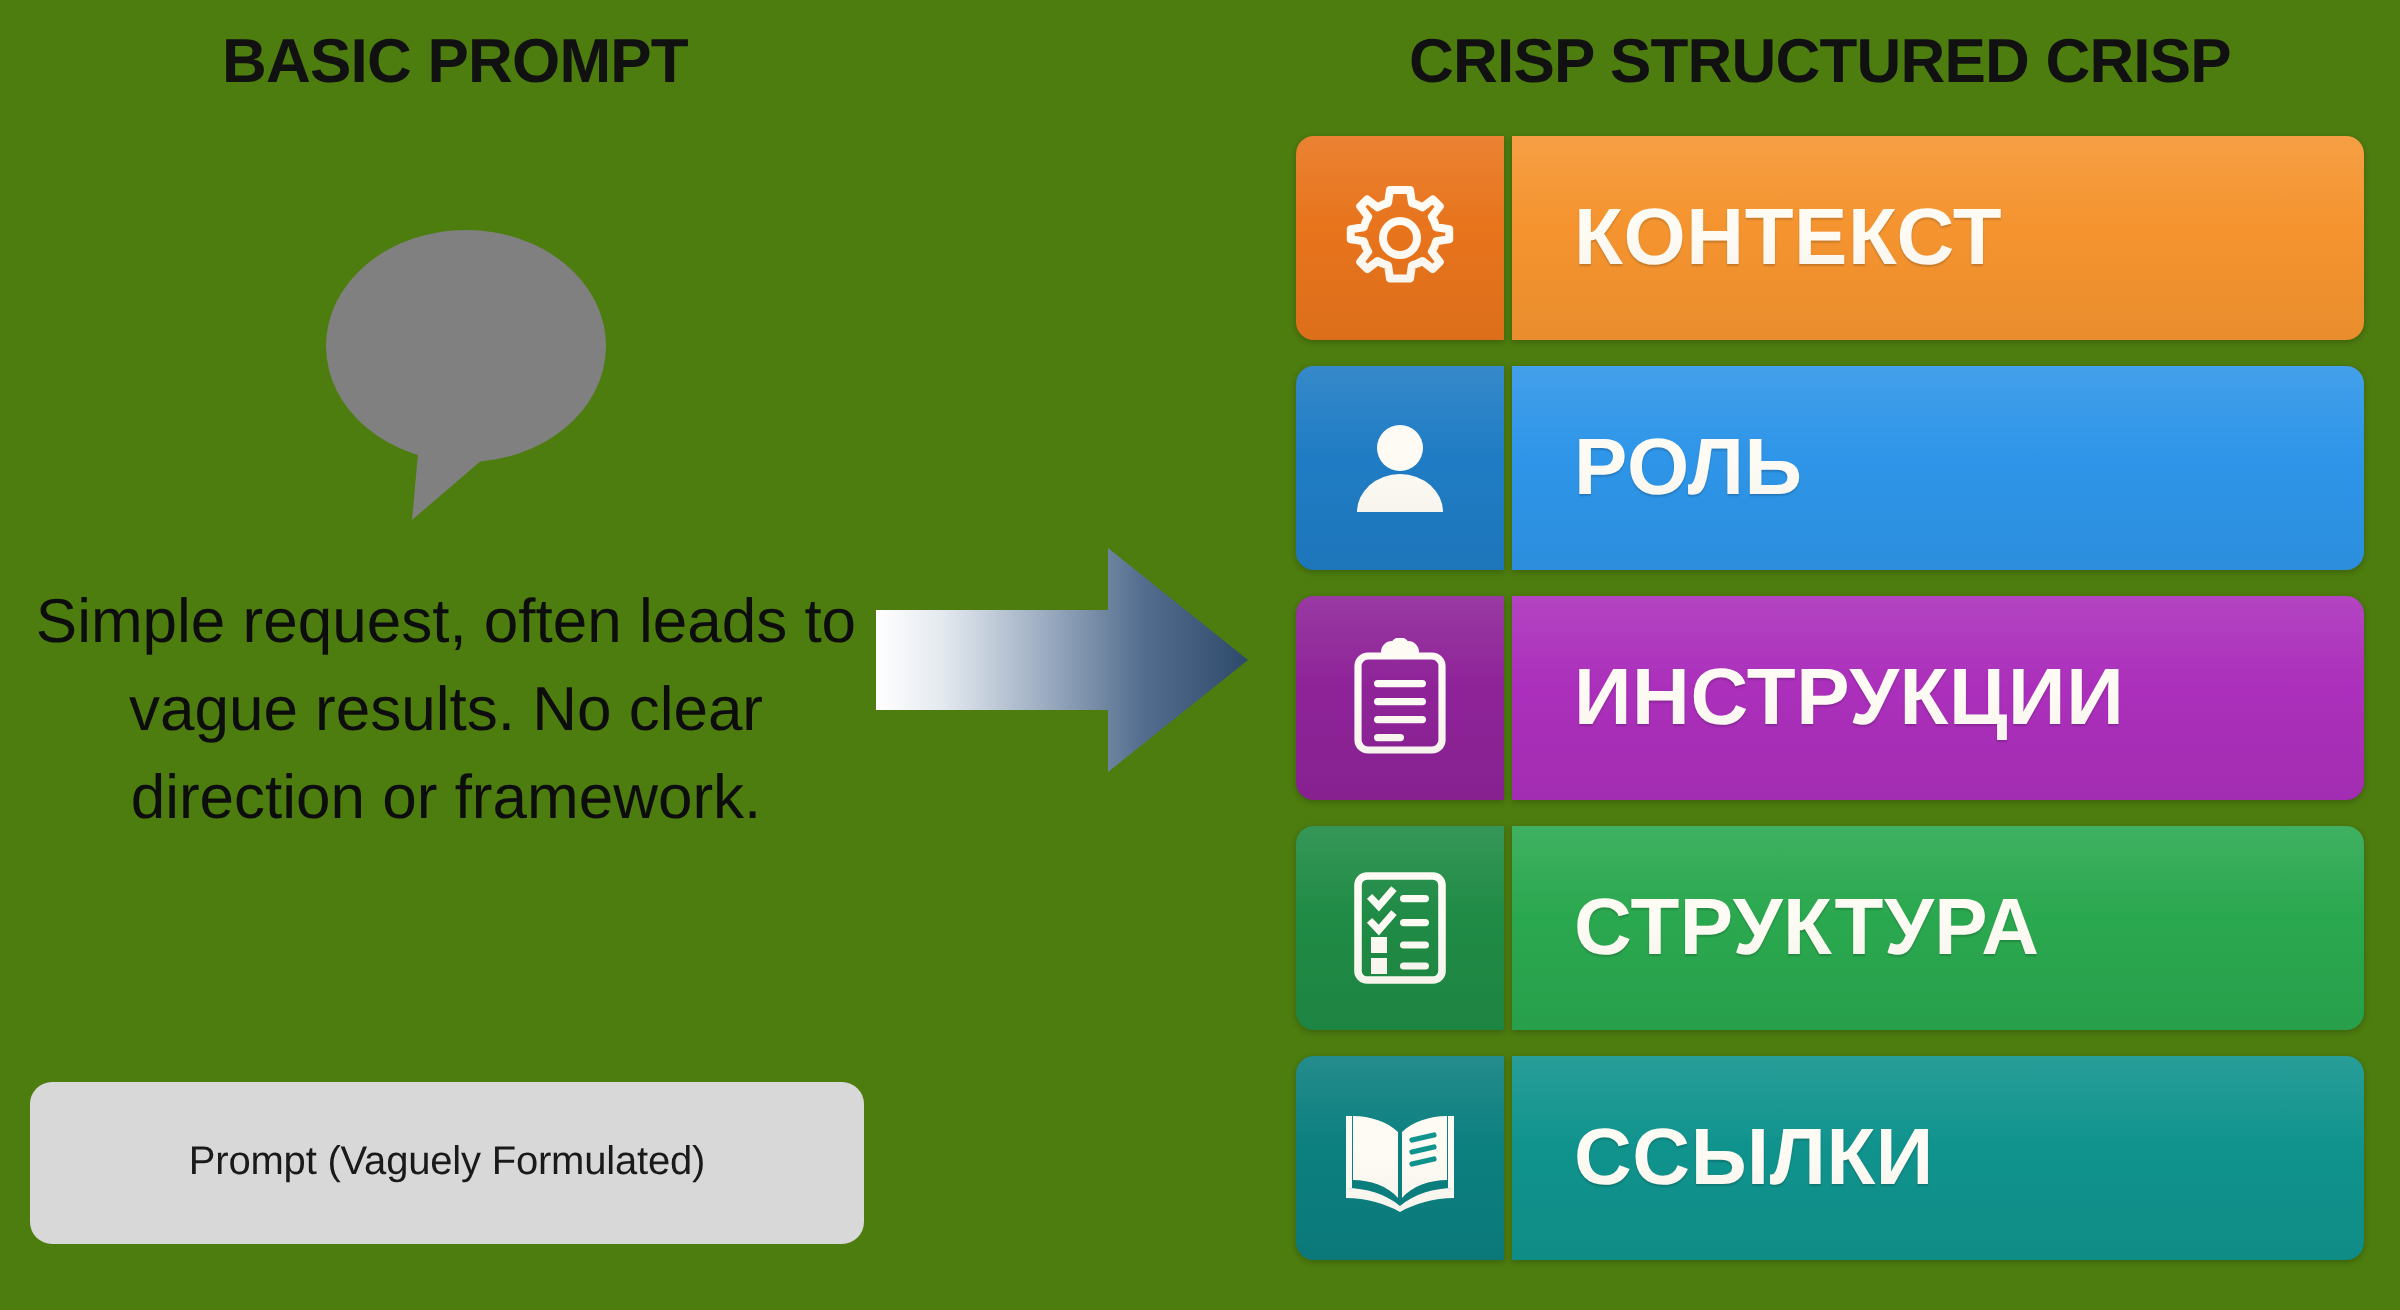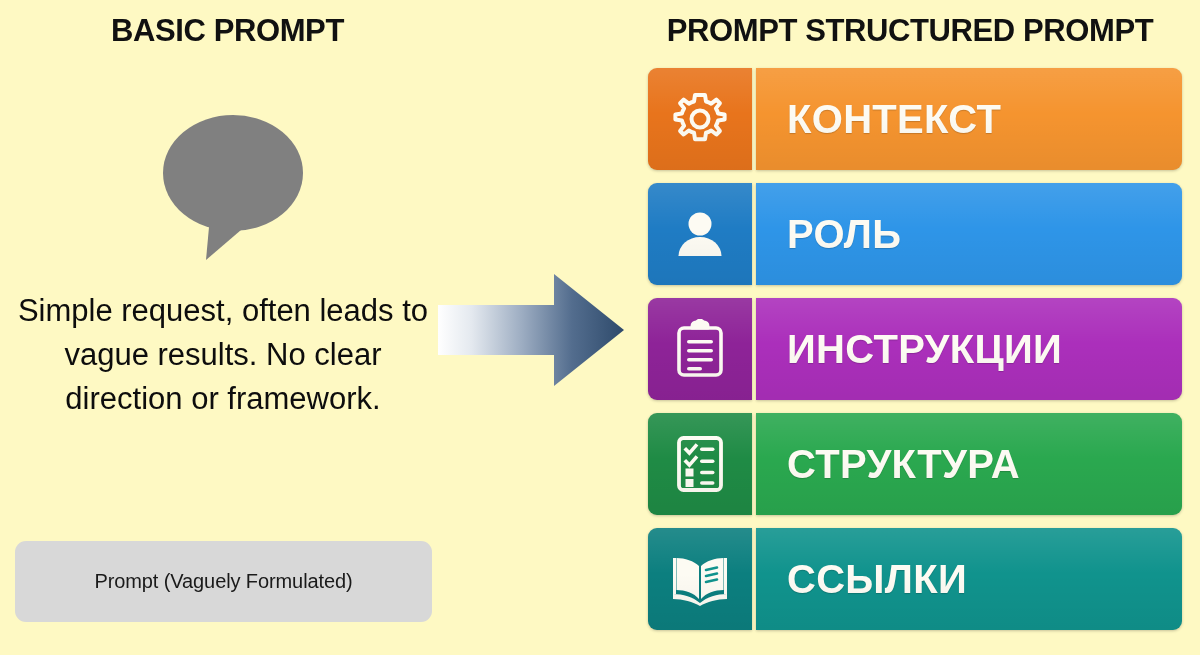--- a/index.html
+++ b/index.html
@@ -14,21 +14,21 @@
   body {
     background: #ffffff;
     font-family: "Liberation Sans", sans-serif;
     position: relative;
   }
 
   .canvas {
     position: relative;
     width: 1200px;
     height: 655px;
-    background: #fef9c3;
+    background: #4d7c0f;
   }
 
   
   .heading {
     position: absolute;
     font-weight: bold;
     color: #111111;
     letter-spacing: -0.4px;
     white-space: nowrap;
     text-align: center;
@@ -165,21 +165,21 @@
     pointer-events: none;
   }
 </style>
 </head>
 <body>
 
 <div class="canvas">
 
   <div class="heading" id="heading-left">BASIC PROMPT</div>
 
-  <div class="heading" id="heading-right">PROMPT STRUCTURED PROMPT</div>
+  <div class="heading" id="heading-right">CRISP STRUCTURED CRISP</div>
 
   <div class="bubble-wrap">
     <svg width="170" height="160" viewBox="0 0 170 160" aria-hidden="true">
       <ellipse cx="85" cy="65" rx="70" ry="58" fill="#808080"></ellipse>
       <path d="M62 108 L58 152 L100 116 Z" fill="#808080"></path>
     </svg>
   </div>
 
   <div id="prompt-chip" style="background: rgb(216, 216, 216);">
     <span class="chip-label">Prompt (Vaguely Formulated)</span>

